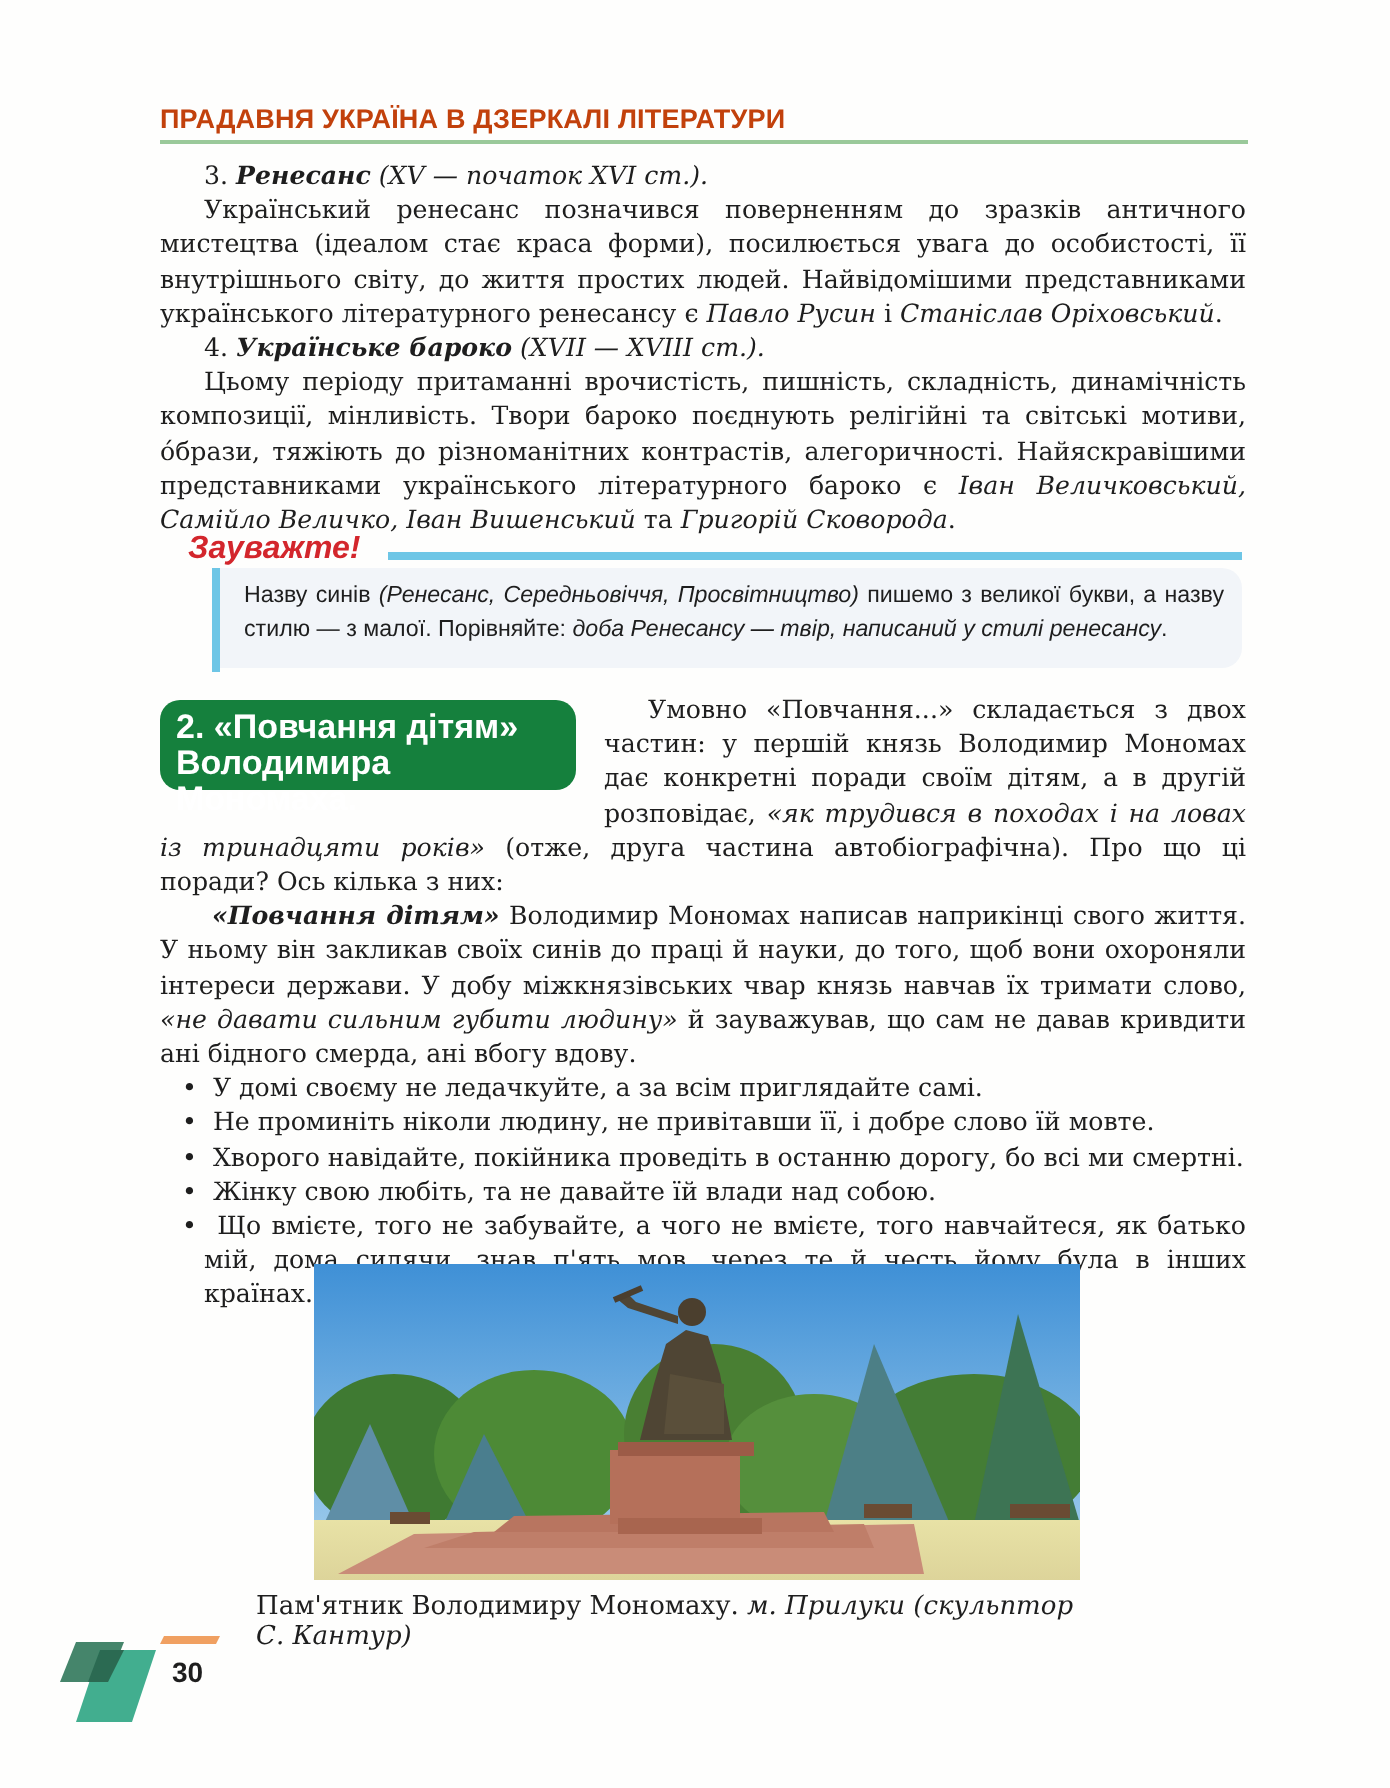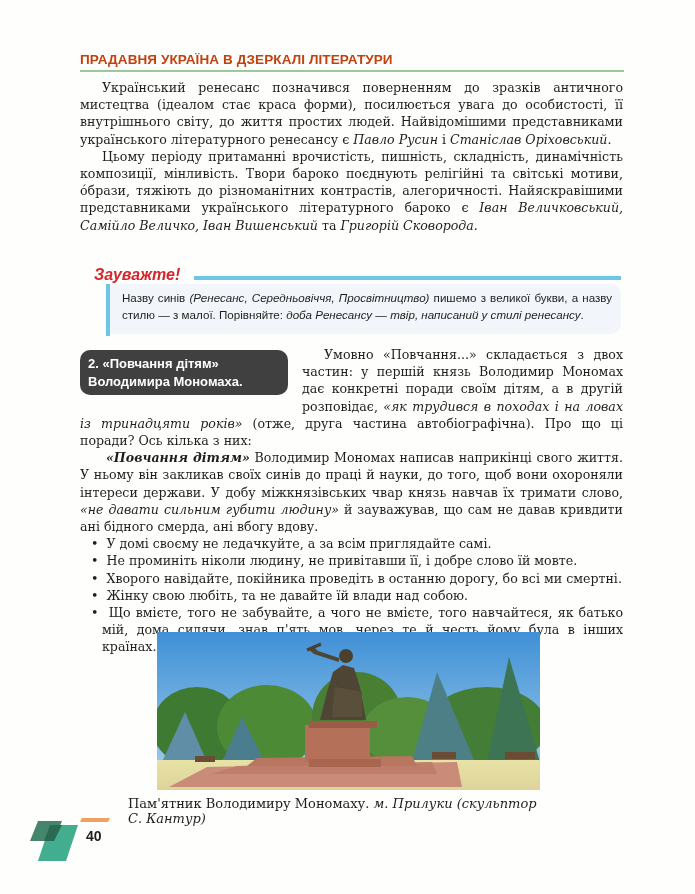--- a/index.html
+++ b/index.html
@@ -45,23 +45,23 @@
     }
     .note-text {
       position: absolute; left: 122px; top: 289px; width: 490px;
       font-family: "Liberation Sans", sans-serif; font-size: 11.6px; line-height: 17px;
       text-align: justify; color: #1e1e1e;
     }
 
     
     .section-badge {
       position: absolute; left: 80px; top: 350px; width: 208px; height: 45px;
-      background: #404040; border-radius: 10px;
+      background: #15803d; border-radius: 10px;
       color: #ffffff; font-family: "Liberation Sans", sans-serif; font-weight: bold;
-      font-size: 13px; line-height: 18px; padding: 5px 0 0 8px; box-sizing: border-box;
+      font-size: 17px; line-height: 18px; padding: 5px 0 0 8px; box-sizing: border-box;
     }
 
     .bullet { padding-left: 22px; text-indent: -11px !important; }
 
     
     .photo {
       position: absolute; left: 157px; top: 632px; width: 383px; height: 158px;
       overflow: hidden;
     }
     .caption {
@@ -77,21 +77,27 @@
     }
   </style>
 </head>
 <body>
 
 <div class="running-head">ПРАДАВНЯ УКРАЇНА В ДЗЕРКАЛІ ЛІТЕРАТУРИ</div>
 <div class="head-rule"></div>
 
 <div class="body-text" style="top:79px;">
   <p>
+    <span>3. </span><span class="bi">Ренесанс</span><i> (XV — початок XVI ст.).</i>
+  </p>
+  <p>
     <span>Український ренесанс позначився поверненням до зразків античного мистецтва (ідеалом стає краса форми), посилюється увага до особистості, її внутрішнього світу, до життя простих людей. Найвідомішими представниками українського літературного ренесансу є </span><i>Павло Русин</i><span> і </span><i>Станіслав Оріховський</i><span>.</span>
+  </p>
+  <p>
+    <span>4. </span><span class="bi">Українське бароко</span><i> (XVII — XVIII ст.).</i>
   </p>
   <p>
     <span>Цьому періоду притаманні врочистість, пишність, складність, динамічність композиції, мінливість. Твори бароко поєднують релігійні та світські мотиви, óбрази, тяжіють до різноманітних контрастів, алегоричності. Найяскравішими представниками українського літературного бароко є </span><i>Іван Величковський, Самійло Величко, Іван Вишенський</i><span> та </span><i>Григорій Сковорода</i><span>.</span>
   </p>
 </div>
 
 <div class="note-title">Зауважте!</div>
 <div class="note-bar-top"></div>
 <div class="note-box"></div>
 <div class="note-bar-left"></div>
@@ -167,13 +173,13 @@
 <div class="caption">
   <span>Пам'ятник Володимиру Мономаху. </span><i>м. Прилуки  (скульптор С. Кантур)</i>
 </div>
 
 <svg class="pn-mark" viewBox="0 0 80 50">
   <polygon points="8,6 32,6 24,26 0,26" fill="#3b7e63" opacity="0.95"></polygon>
   <polygon points="20,10 48,10 36,46 8,46" fill="#2da583" opacity="0.9"></polygon>
   <polygon points="20,10 32,10 24,26 14,26" fill="#2b6a52"></polygon>
   <polygon points="52,3 80,3 78,7 50,7" fill="#f0a061"></polygon>
 </svg>
-<div class="page-number">40</div>
+<div class="page-number">30</div>
 
 </body></html>

